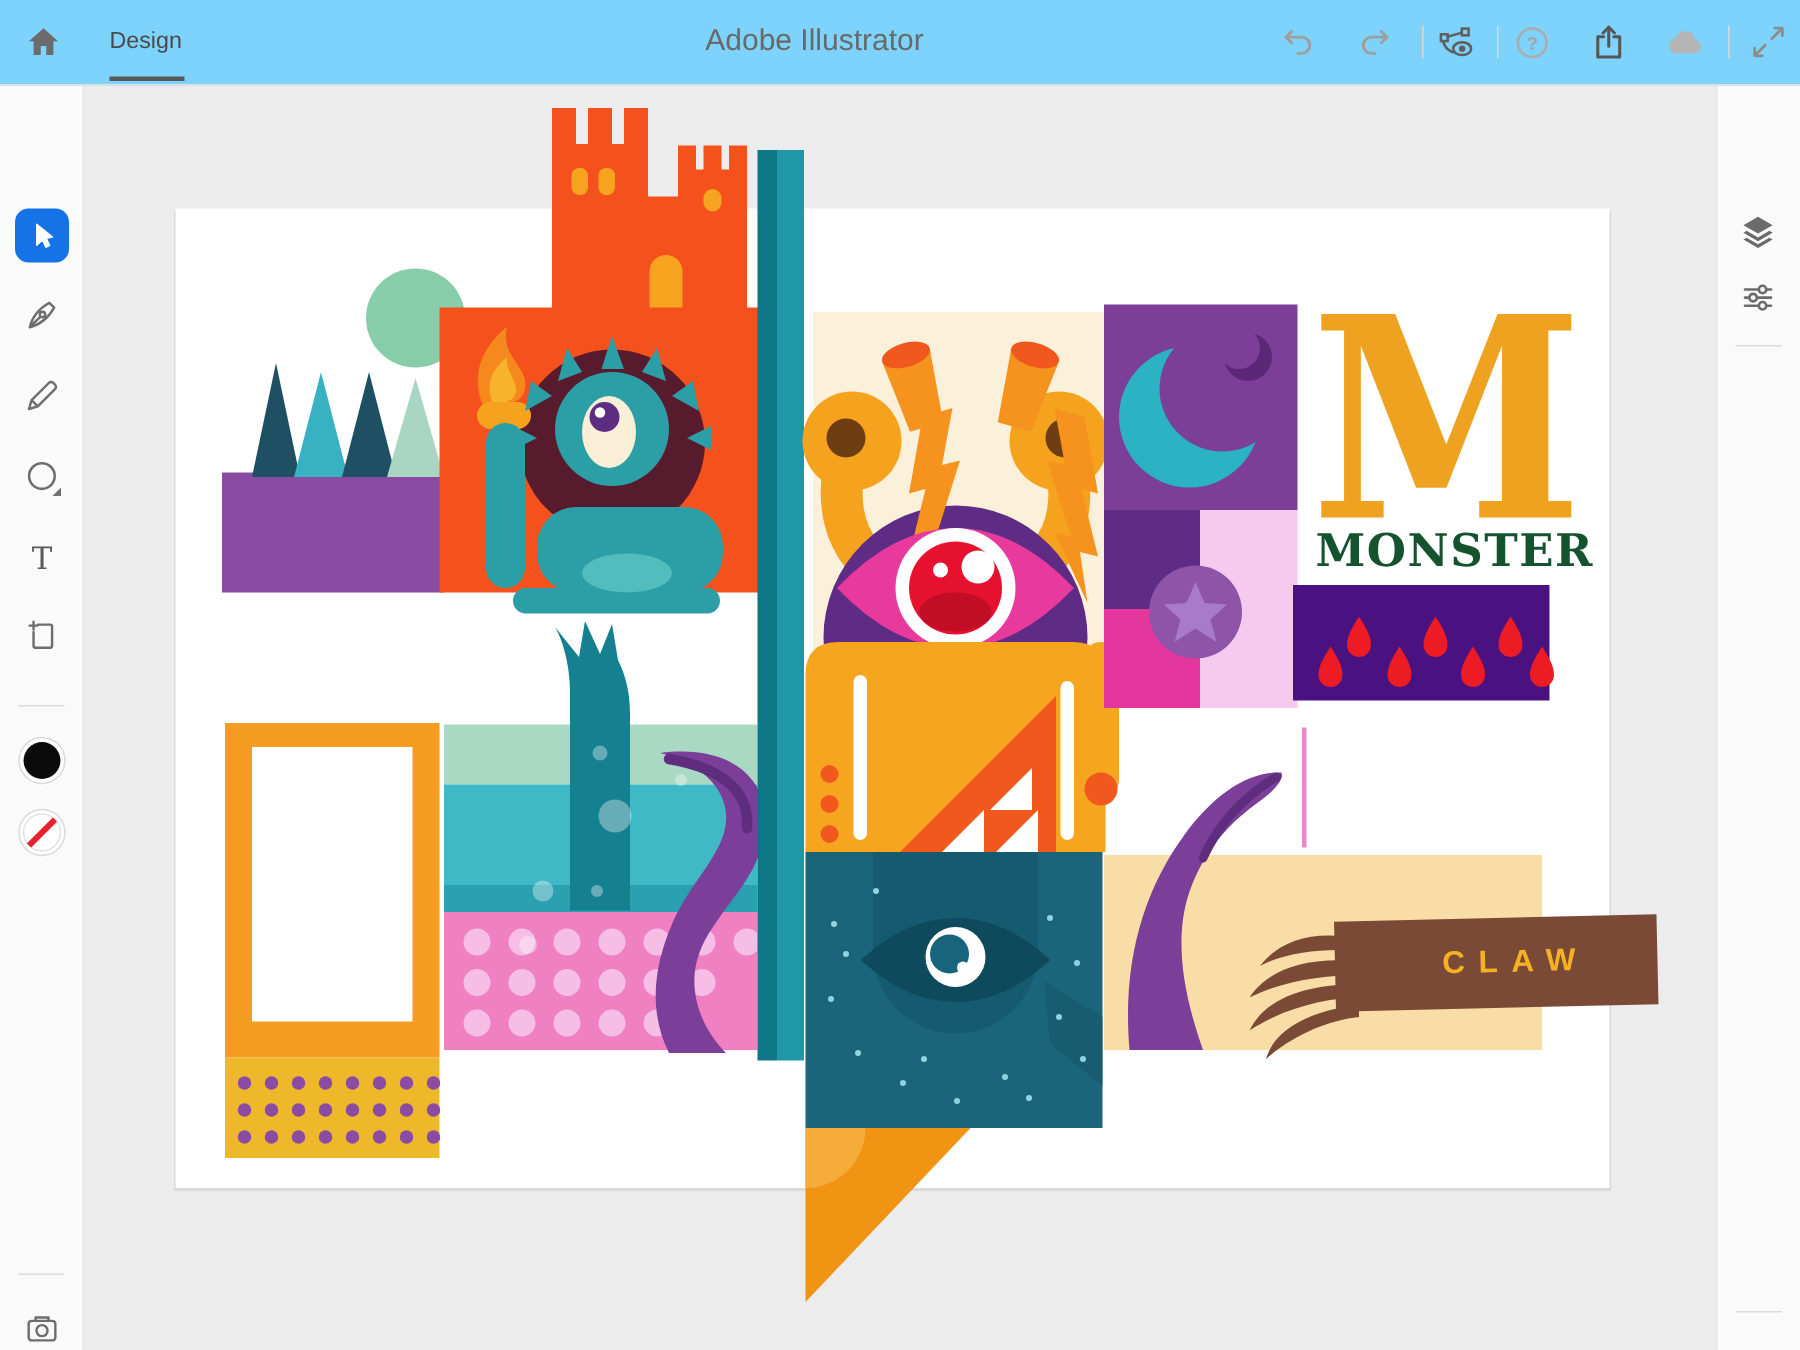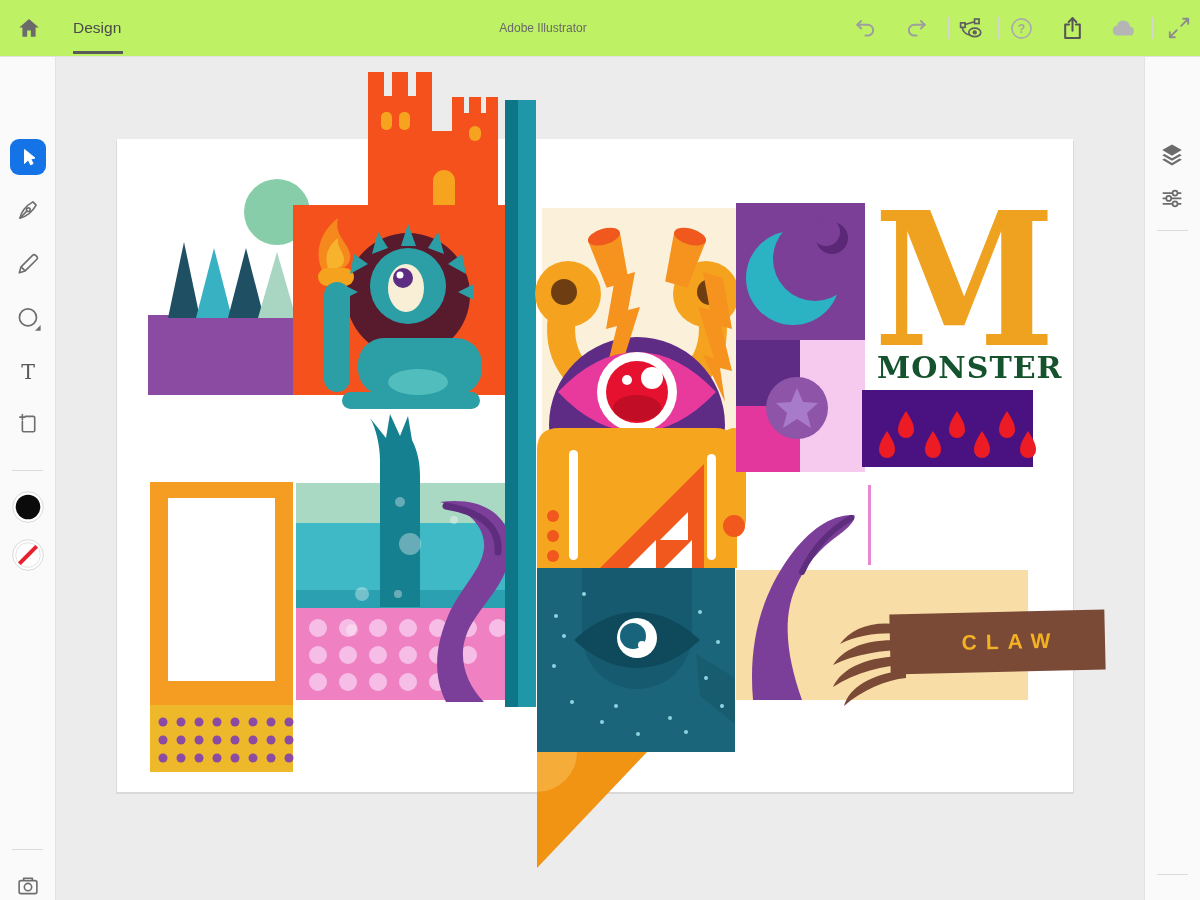--- a/index.html
+++ b/index.html
@@ -1,24 +1,24 @@
 <!DOCTYPE html>
 <html><head>
 <meta charset="utf-8">
 <style>
   html,body{margin:0;padding:0;}
   body{width:1200px;height:900px;overflow:hidden;background:#ececec;font-family:"Liberation Sans",sans-serif;-webkit-font-smoothing:antialiased;}
   #app{position:relative;width:1200px;height:900px;}
 
   
-  .topbar{position:absolute;top:0;left:0;width:1200px;height:56px;background:#bef264;border-bottom:1px solid #e1e1e1;z-index:6;}
+  .topbar{position:absolute;top:0;left:0;width:1200px;height:56px;background:#7dd3fc;border-bottom:1px solid #e1e1e1;z-index:6;}
   .home-btn{position:absolute;left:14px;top:14px;width:30px;height:30px;border:none;background:none;padding:0;}
   .tab{position:absolute;left:73px;top:0;height:56px;display:flex;align-items:center;font-size:15.5px;color:#4a4a4a;}
   .tab-underline{position:absolute;left:73px;top:51px;width:50px;height:3px;background:#5a5a5a;}
-  .tb-title{position:absolute;left:543px;top:0;height:55px;display:flex;align-items:center;transform:translateX(-50%);font-size:12px;color:#696969;}
+  .tb-title{position:absolute;left:543px;top:0;height:55px;display:flex;align-items:center;transform:translateX(-50%);font-size:20px;color:#696969;}
   .icon-btn{position:absolute;top:14px;width:28px;height:28px;border:none;background:none;padding:0;display:flex;align-items:center;justify-content:center;}
   .tb-sep{position:absolute;top:17px;width:1px;height:22px;background:#d7d7d7;}
 
   
   .toolbar{position:absolute;top:56px;bottom:0;width:55px;background:#fafafa;z-index:5;}
   .toolbar.left{left:0;border-right:1px solid #e3e3e3;}
   .toolbar.right{right:0;border-left:1px solid #e3e3e3;}
   .tool{position:absolute;left:8px;width:40px;height:40px;border:none;background:none;padding:0;display:flex;align-items:center;justify-content:center;}
   .tool.active{left:10px;width:36px;height:36px;background:#1473e6;border-radius:9px;}
   .bar-div{position:absolute;left:12px;width:31px;height:1px;background:#dcdcdc;}

